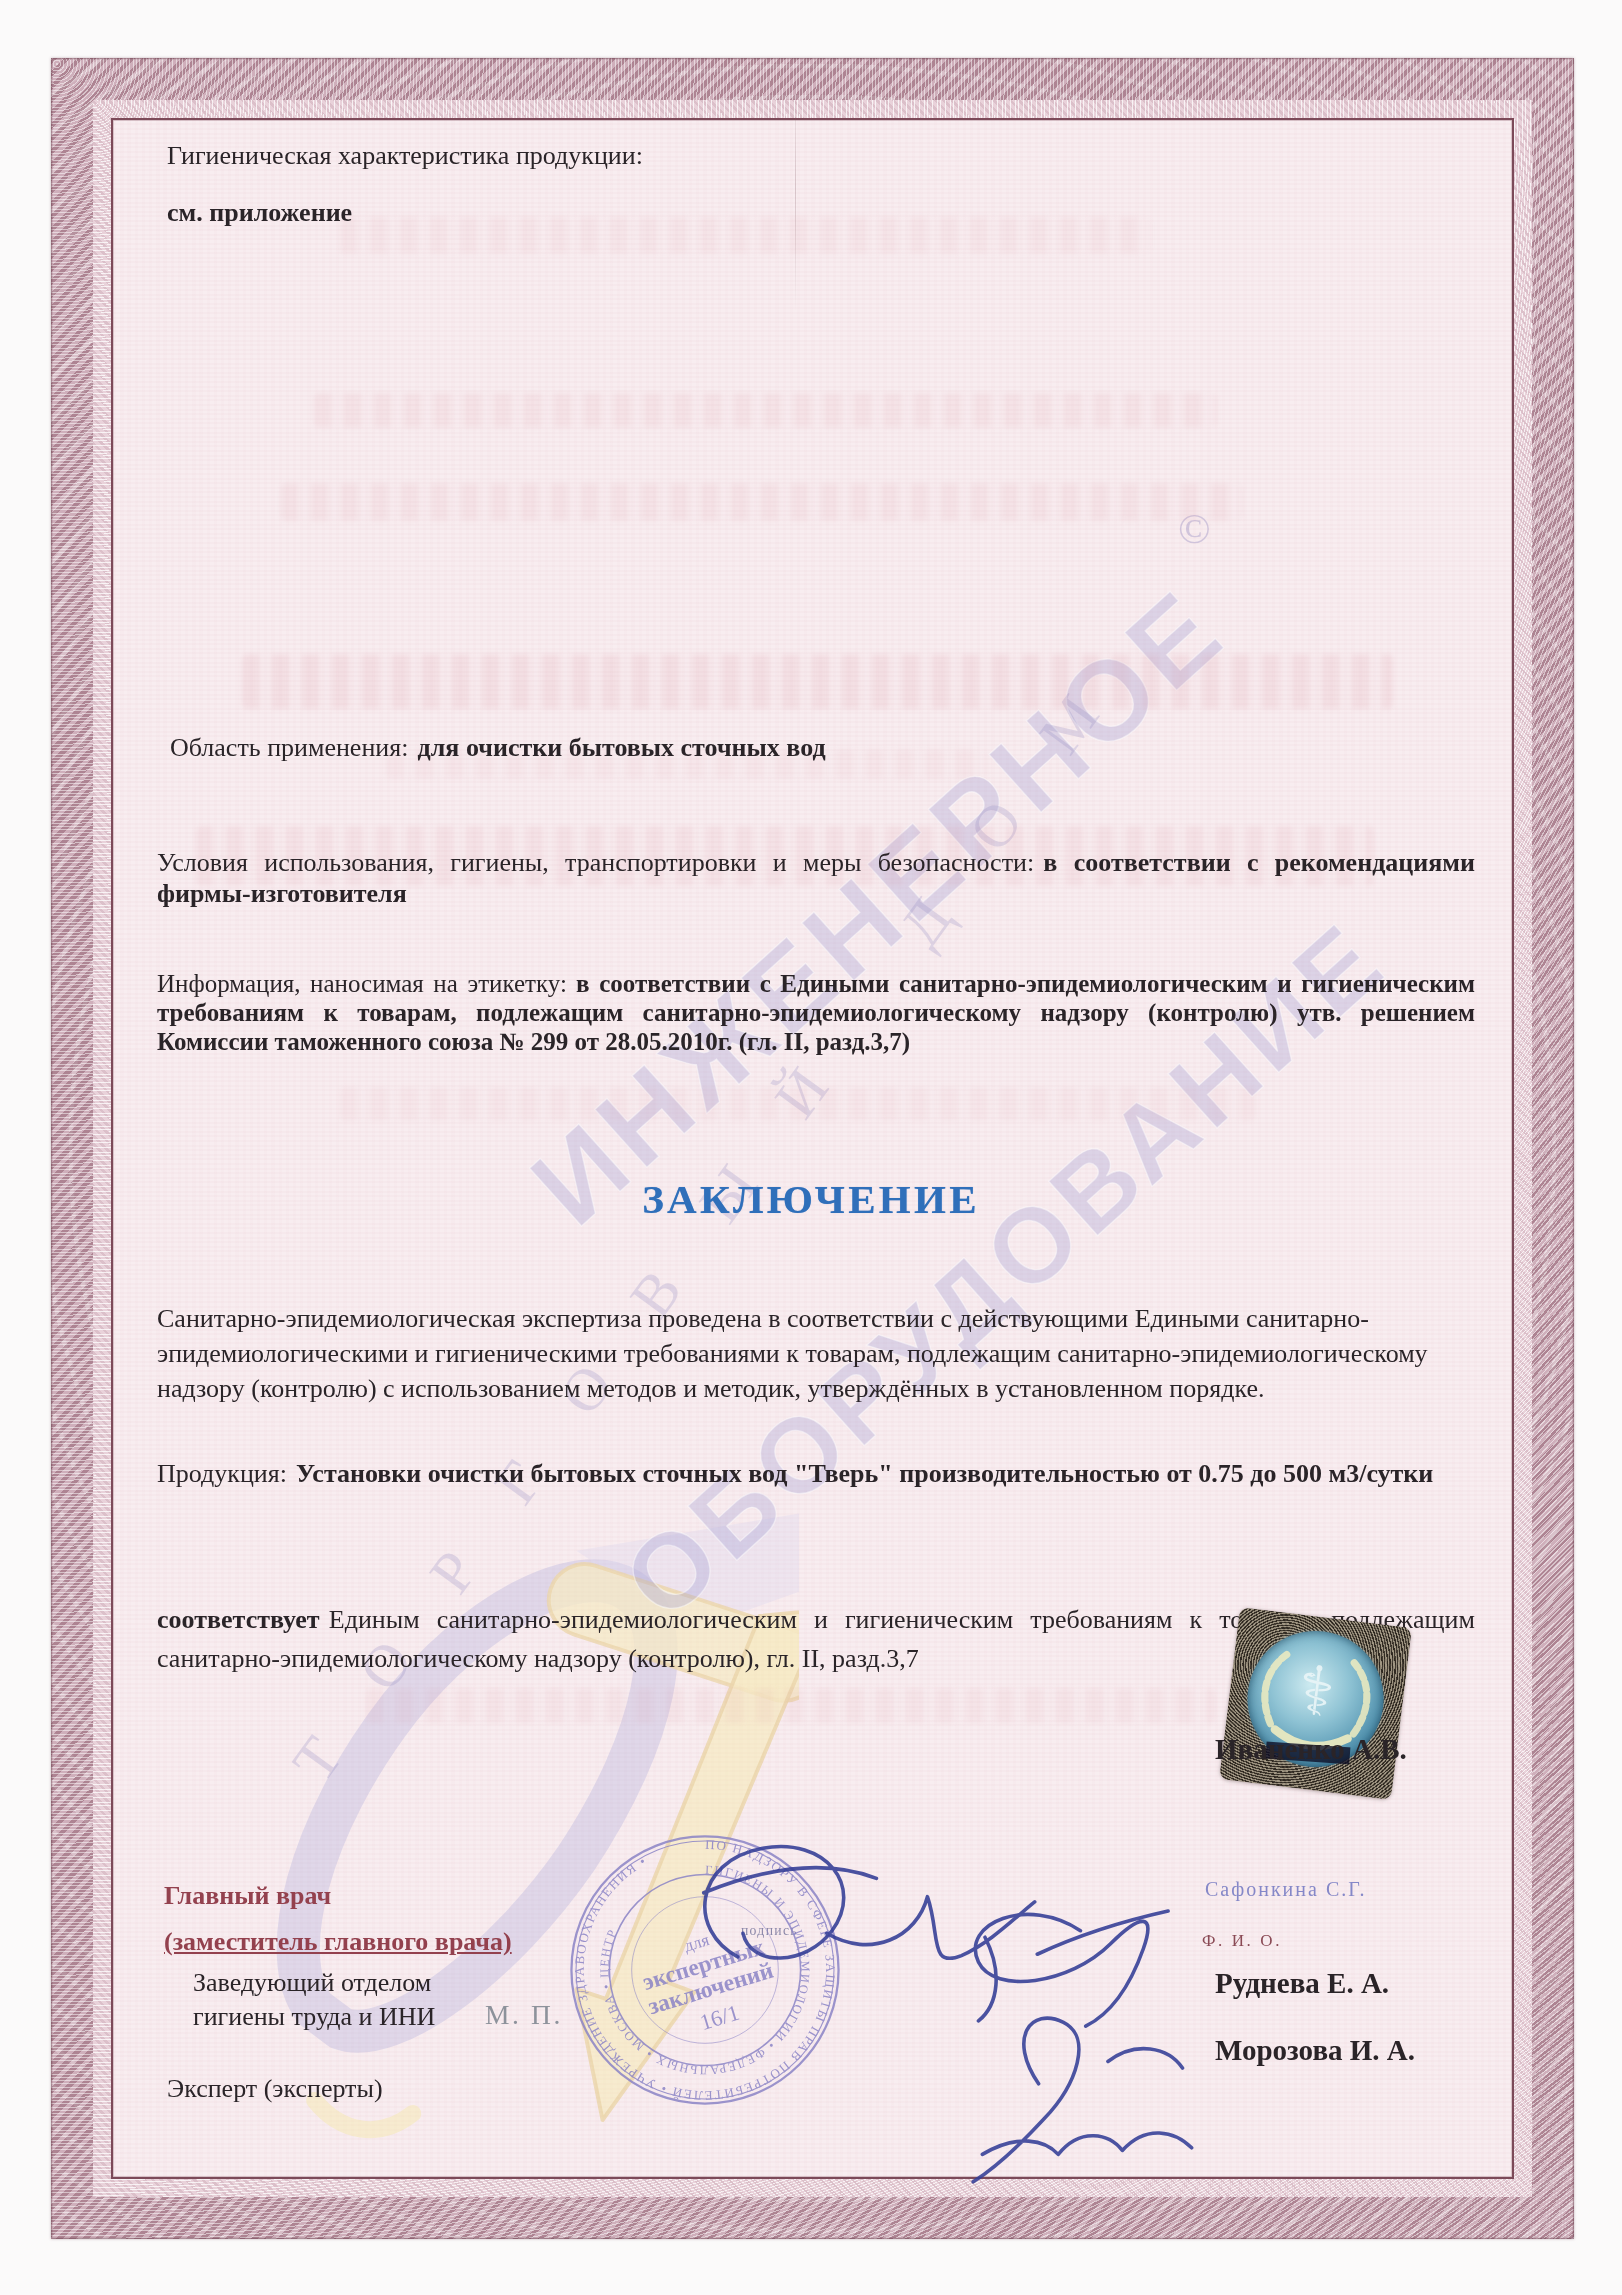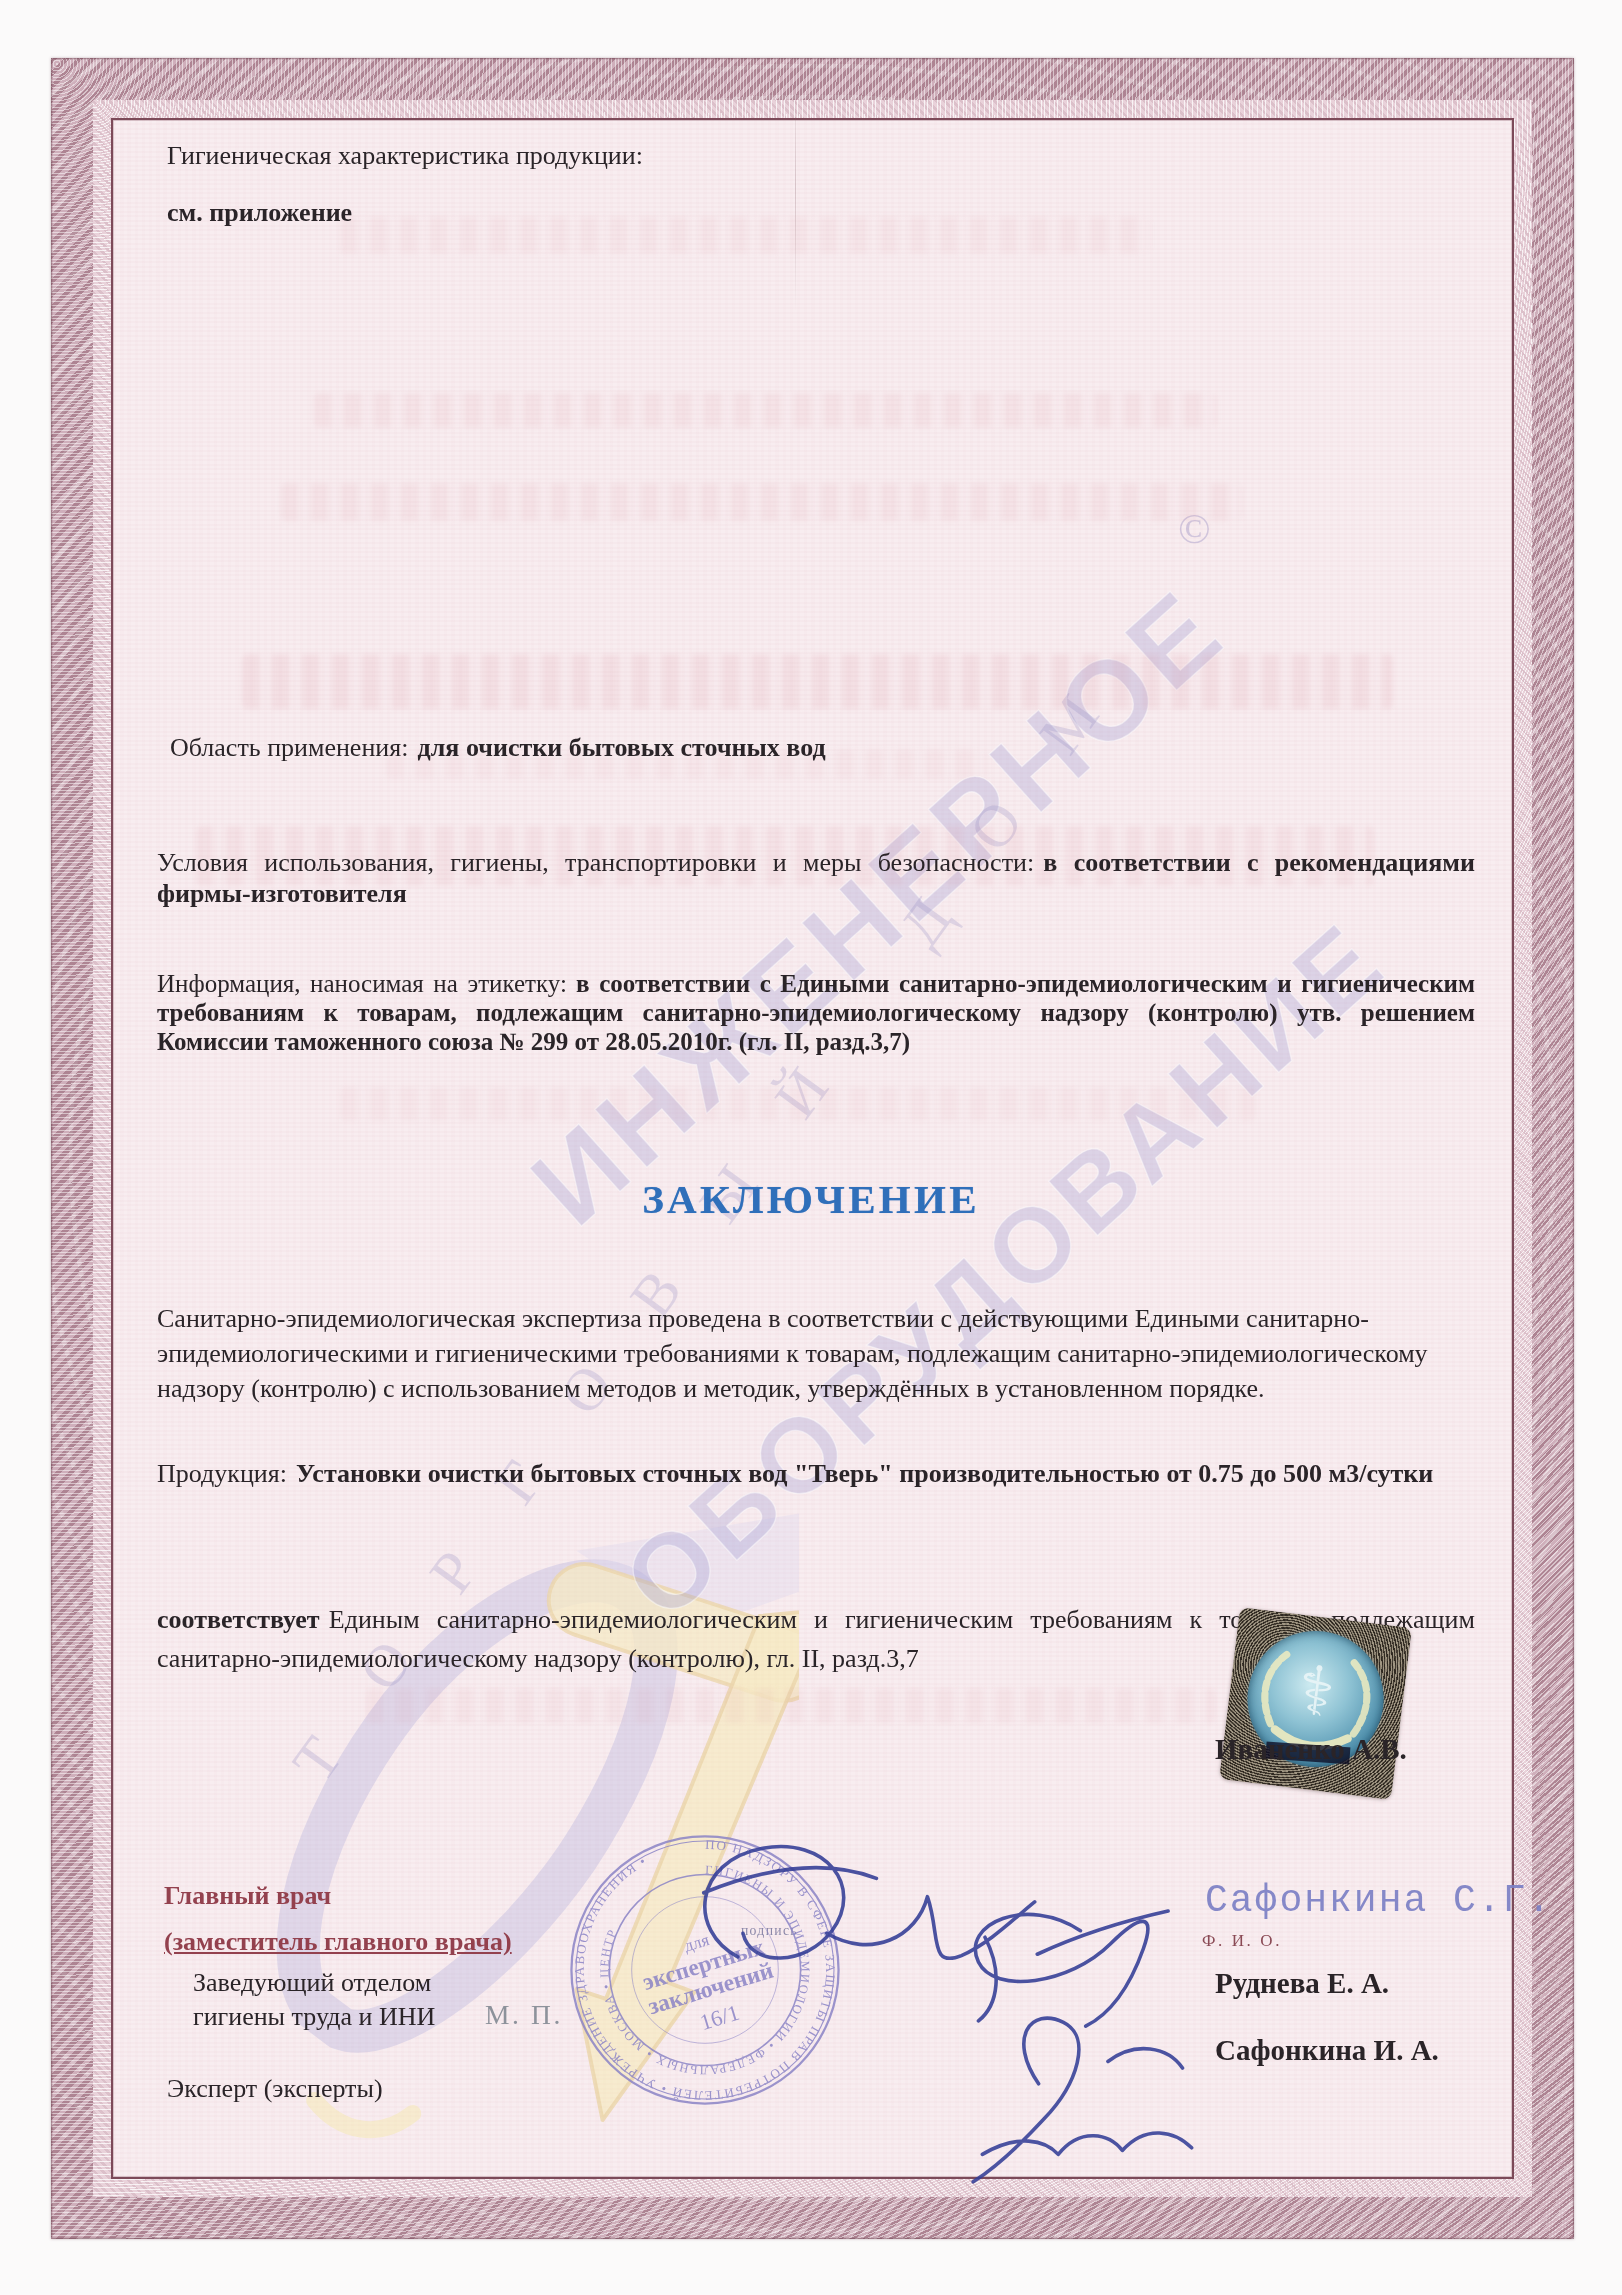--- a/index.html
+++ b/index.html
@@ -37,22 +37,22 @@
   .crease{position:absolute;width:1.3px;background:linear-gradient(180deg,rgba(130,90,100,0),rgba(130,90,100,.28),rgba(130,90,100,0));}
   
   .t{position:absolute;color:#2a2428;font-size:26px;line-height:1.3;}
   .bold{font-weight:bold;}
   .val{font-weight:bold;margin-left:9.2px;}
   .just{text-align:justify;}
   .title{position:absolute;width:100%;text-align:center;font-weight:bold;font-size:41px;
     letter-spacing:3.3px;color:#2f6fba;text-shadow:0 0 0.7px rgba(47,111,186,.55);}
   .maroon{color:#93414e;font-weight:bold;}
   .mp{color:#8d929b;font-size:27.5px;letter-spacing:2.6px;}
-  .stampname{color:rgba(123,127,196,.92);font-family:Liberation Mono, monospace;
-    font-size:38px;letter-spacing:2px;filter:blur(0.5px);}
+  .stampname{color:rgba(123,127,196,.92);font-family:Liberation Serif, serif;
+    font-size:20px;letter-spacing:2px;filter:blur(0.5px);}
   .fio{color:#8a4a55;font-size:17px;letter-spacing:2.6px;}
   .micro{color:rgba(47,53,112,.55);font-size:13.7px;letter-spacing:1.3px;}
   
   .holo{position:absolute;left:1229px;top:1617px;width:173px;height:173px;border-radius:9.2px;
     transform:rotate(7deg);
     background-color:#6b6152;
     background-image:
       repeating-radial-gradient(circle at 30% 30%, rgba(20,16,12,.55) 0 1.3px, rgba(196,186,164,.5) 1.3px 2.6px),
       repeating-linear-gradient(60deg, rgba(60,50,40,.55) 0 2px, rgba(150,140,120,.4) 2px 3.9px);
     box-shadow:0 0.7px 3.9px rgba(80,60,60,.4);}
@@ -138,21 +138,21 @@
 <div class="t maroon" style="left:164px;top:1925px;text-decoration:underline;">(заместитель главного врача)</div>
 <div class="t" style="left:193px;top:1966px;">Заведующий отделом</div>
 <div class="t" style="left:193px;top:2000px;">гигиены труда и ИНИ</div>
 <div class="t mp" style="left:485px;top:1997px;">М. П.</div>
 <div class="t" style="left:167px;top:2072px;">Эксперт (эксперты)</div>
 
 <div class="t bold" style="left:1215px;top:1731px;font-size:29px;">Иваненко А.В.</div>
 <div class="t stampname" style="left:1205px;top:1876px;">Сафонкина С.Г.</div>
 <div class="t fio" style="left:1202px;top:1930px;">Ф. И. О.</div>
 <div class="t bold" style="left:1215px;top:1965px;font-size:29px;">Руднева Е. А.</div>
-<div class="t bold" style="left:1215px;top:2032px;font-size:29px;">Сафонкина И. А.</div>
+<div class="t bold" style="left:1215px;top:2032px;font-size:29px;">Морозова И. А.</div>
 <div class="t micro" style="left:725px;top:1922px;margin-left:16px;">подпись</div>
 
 <svg class="stamp" viewBox="0 0 446 446">
   <defs>
     <path id="cp1" d="M223,38 a185,185 0 1,1 -0.2,0"></path>
     <path id="cp2" d="M223,76 a147,147 0 1,1 -0.2,0"></path>
   </defs>
   <circle cx="223" cy="223" r="204" fill="none" stroke="#8b84c6" stroke-width="3.5"></circle>
   <circle cx="223" cy="223" r="197" fill="none" stroke="#8b84c6" stroke-width="1.6"></circle>
   <circle cx="223" cy="223" r="146" fill="none" stroke="#8b84c6" stroke-width="2.4"></circle>

